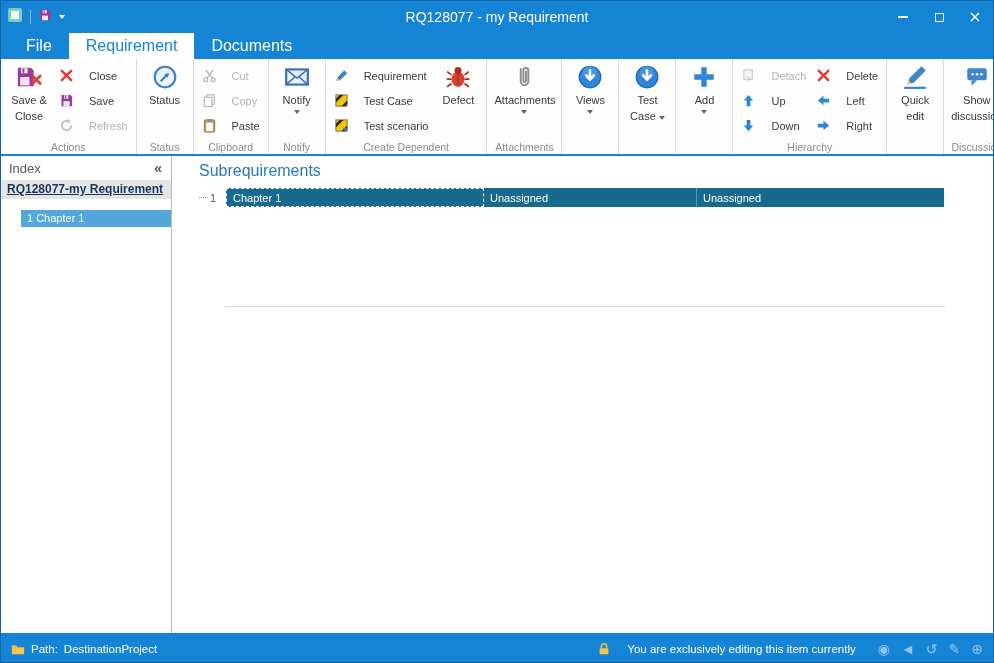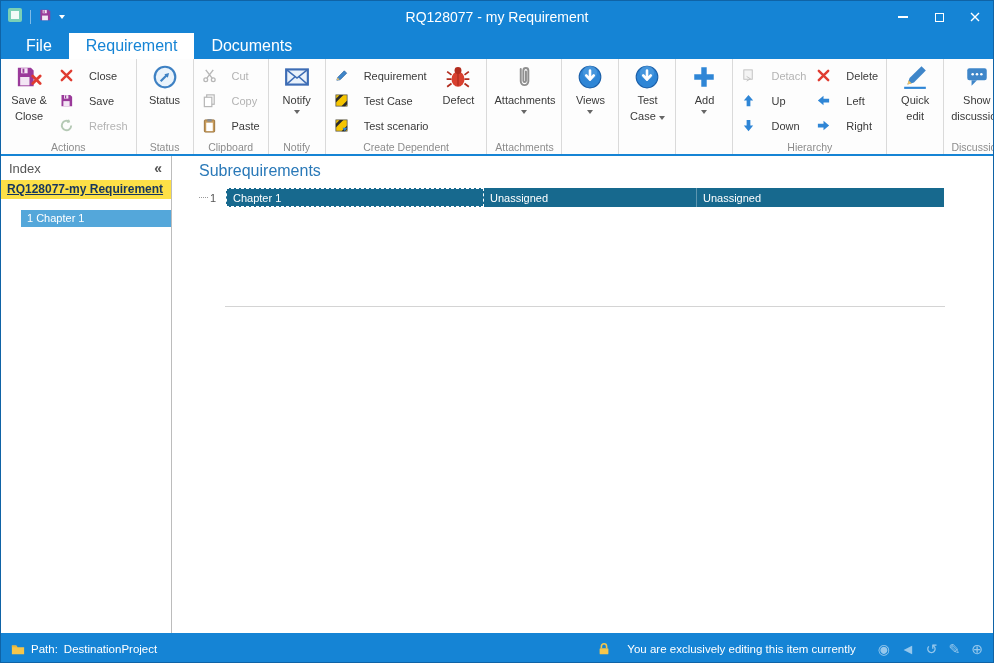--- a/index.html
+++ b/index.html
@@ -38,21 +38,21 @@
   .i15{width:15px;height:15px;flex:0 0 15px}
   .i14{width:14px;height:14px;flex:0 0 14px}
   .i16{width:16px;height:16px}
   .rot90{transform:rotate(90deg)}.rot180{transform:rotate(180deg)}.rot270{transform:rotate(270deg)}
 
   
   .content{display:flex;height:477px;flex:0 0 auto;background:#fff}
   .sidebar{width:171px;border-right:1px solid #bcbcbc;display:flex;flex-direction:column}
   .sidebar-header{height:24px;display:flex;align-items:center;justify-content:space-between;padding:0 9px 0 8px;color:#555;font-size:13px}
   .collapse{font-size:14px;color:#555;font-weight:bold;cursor:default}
-  .tree-root{background:#fde047;color:#17365d;font-weight:bold;text-decoration:underline;padding:2px 4px 3px 6px;font-size:12px;cursor:default}
+  .tree-root{background:#e5e5e5;color:#17365d;font-weight:bold;text-decoration:underline;padding:2px 4px 3px 6px;font-size:12px;cursor:default}
   .tree-child{margin-left:20px;background:#54a7da;color:#fff;font-size:11px;padding:2px 6px 3px;margin-top:11px;cursor:default}
   .main{flex:1;position:relative;padding:6px 0 0 27px}
   .heading{color:#2a79b8;font-size:16px}
   .grid-row{display:flex;align-items:center;margin-top:8px;height:19px}
   .row-prefix{width:27px;font-size:11px;color:#555;display:flex;align-items:center;gap:2px}
   .dotline{width:9px;border-top:1px dotted #999;display:inline-block}
   .cells{display:flex;height:19px;background:#17698e;color:#fff;font-size:11px}
   .cell{display:flex;align-items:center;padding:0 6px;border-right:1px solid rgba(255,255,255,.3);cursor:default}
   .cell.name{width:258px;border:1px dashed #fff}
   .cell.c2{width:213px}

